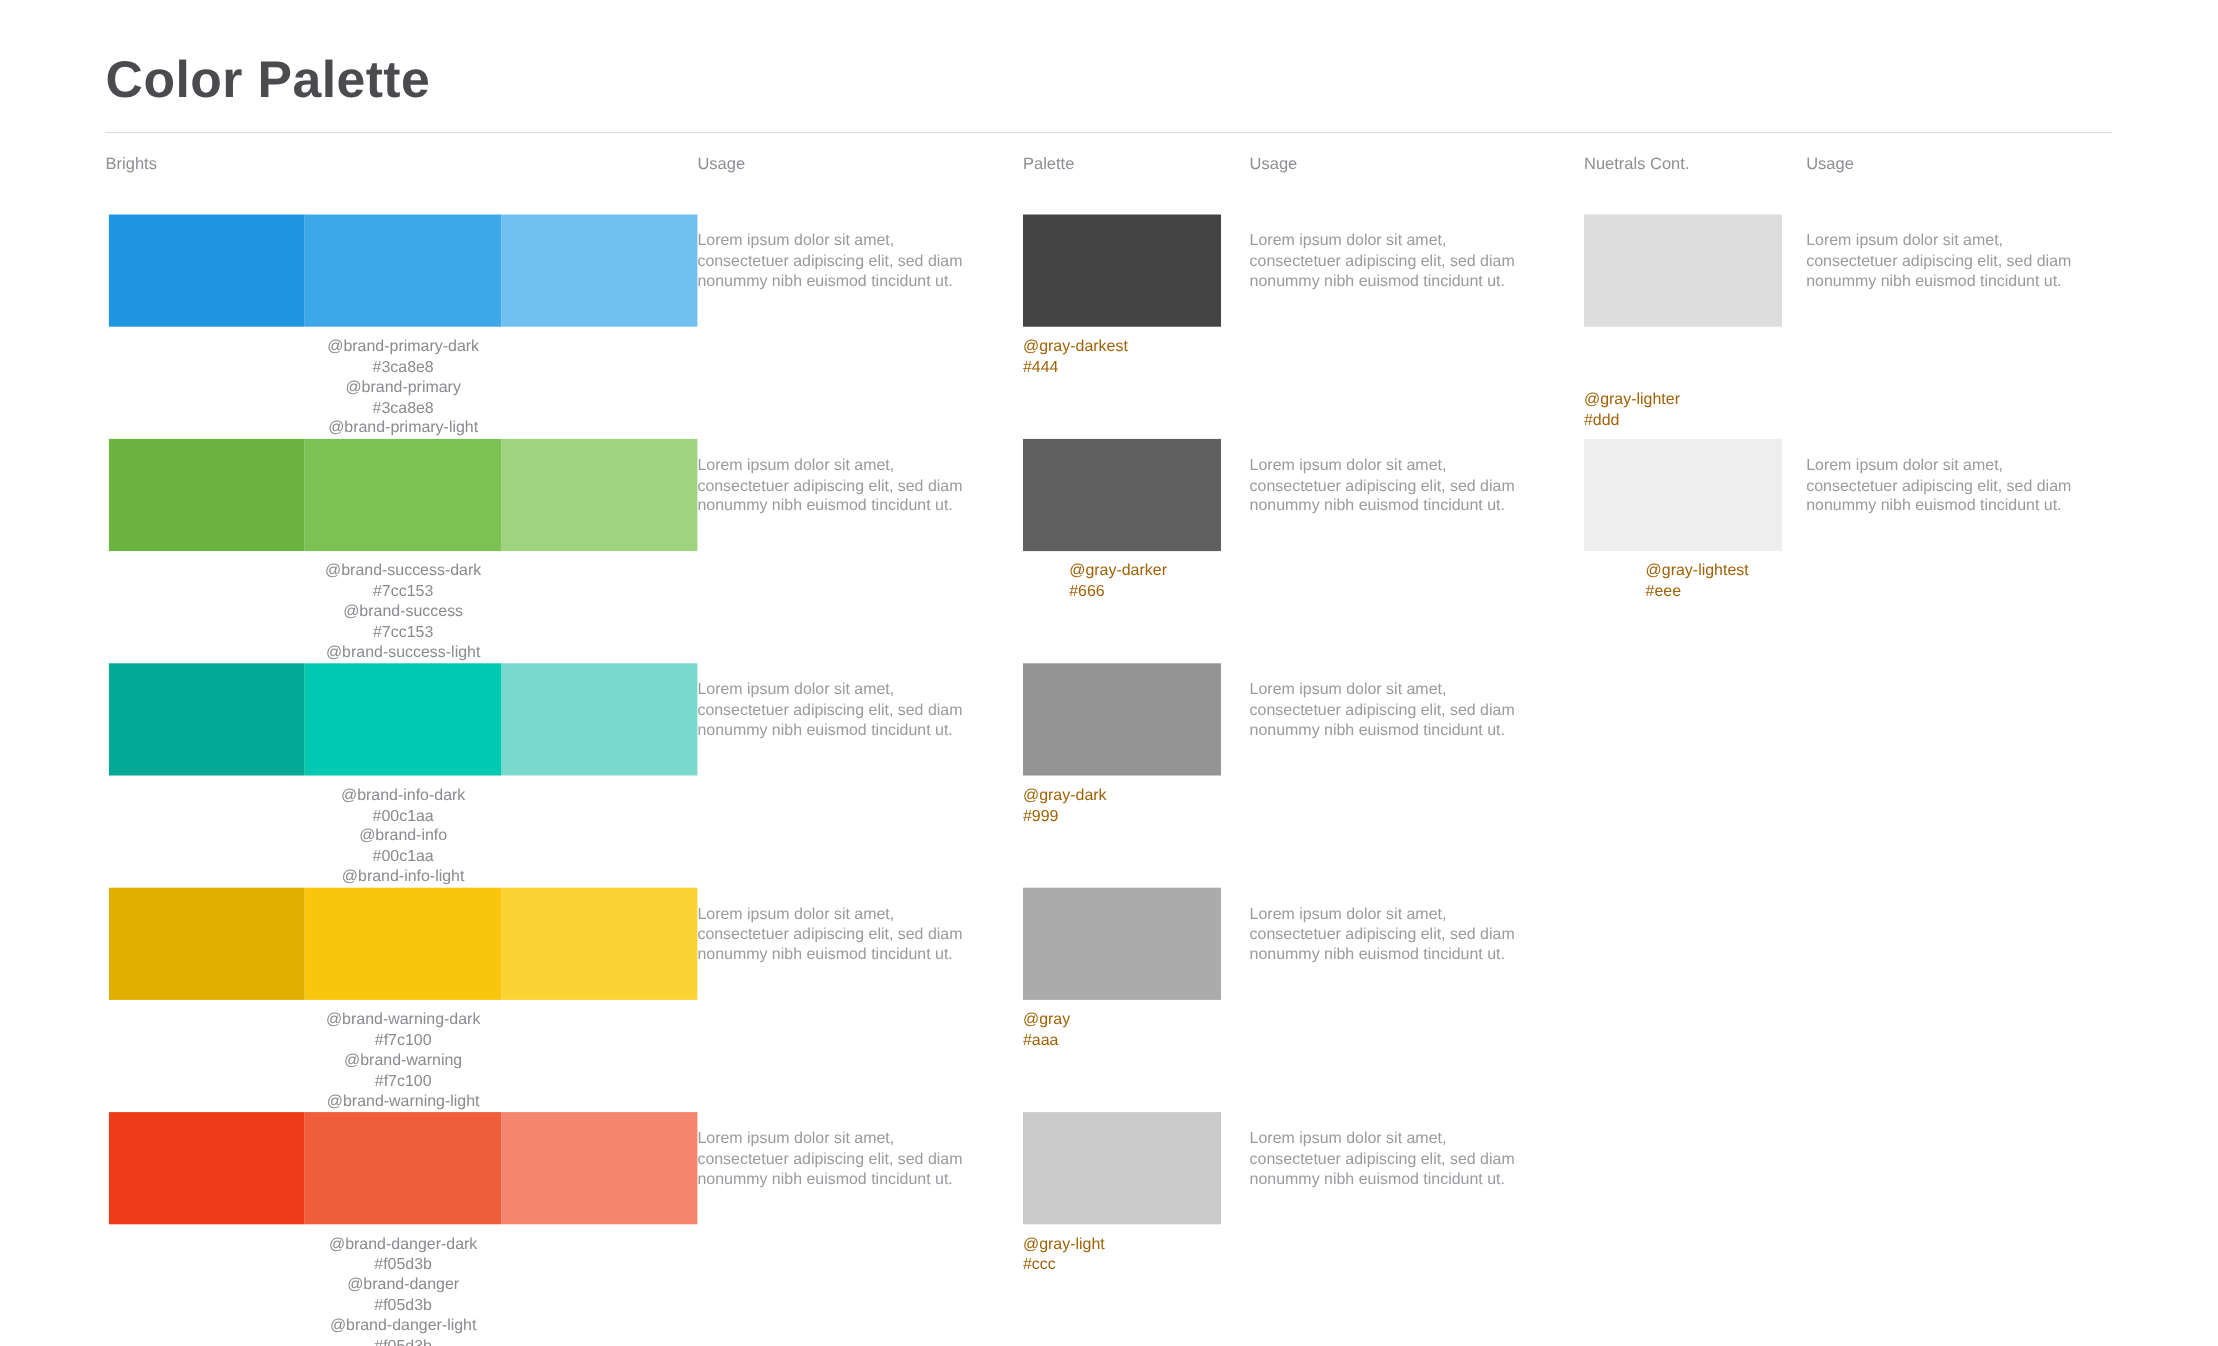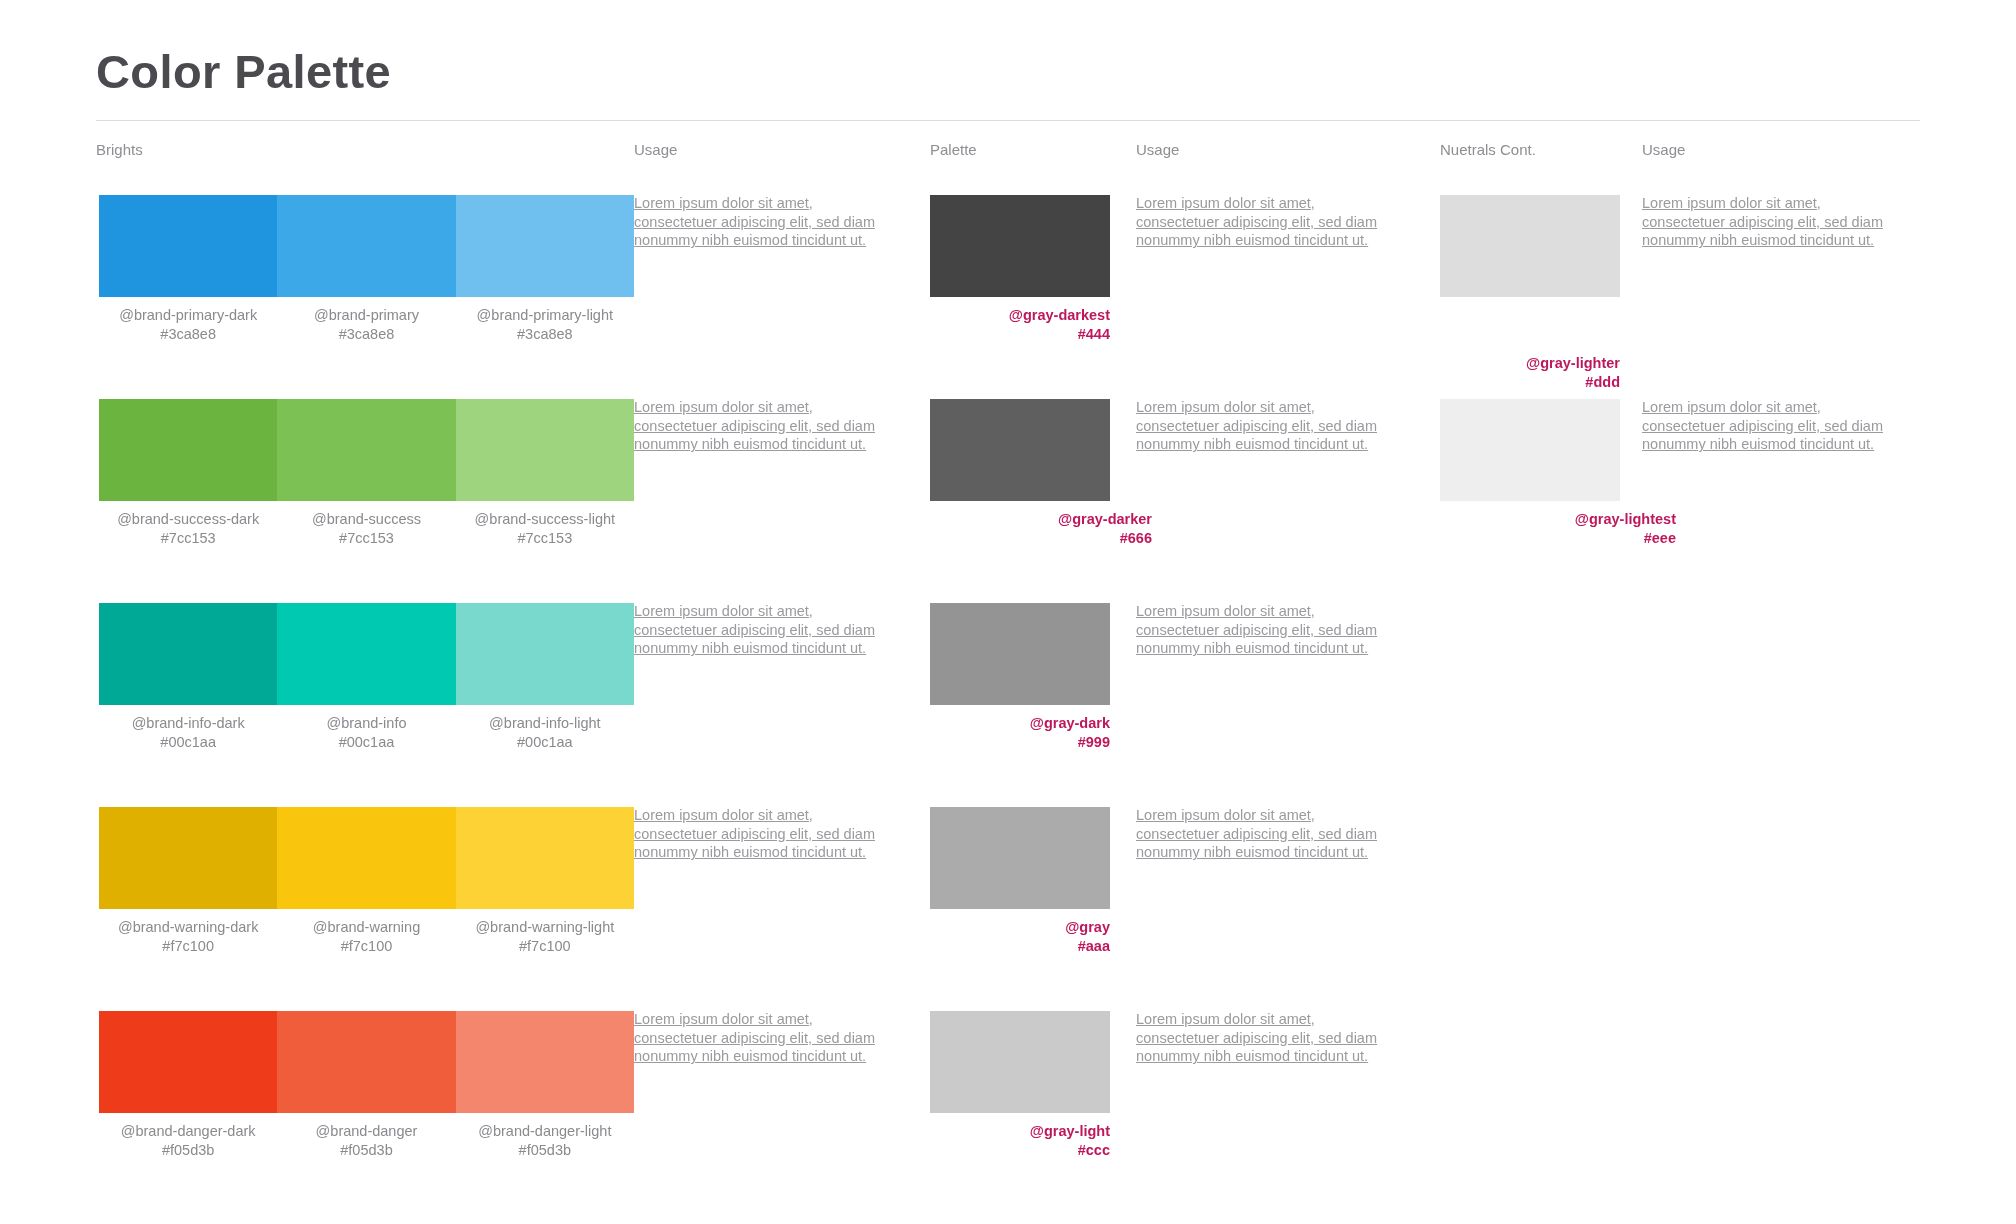--- a/index.html
+++ b/index.html
@@ -96,20 +96,21 @@
     flex: 1 1 0;
     height: 102px;
   }
 
   .bright-captions {
     position: absolute;
     left: 99px;
     top: 120px;
     width: 535px;
     display: flex;
+    flex-direction: column;
   }
 
   .caption {
     flex: 1 1 0;
     text-align: center;
     font-size: 14.5px;
     color: #8a8a8f;
     line-height: 18.5px;
   }
 
@@ -122,39 +123,37 @@
     top: 9px;
     width: 180px;
     height: 102px;
   }
   .neutral-col-a .neutral-block { left: 930px; }
 
   .neutral-caption {
     position: absolute;
     top: 120px;
     width: 180px;
-    text-align: right;
+    text-align: left;
     font-size: 14.5px;
-    color: #be185d;
+    color: #a16207;
     line-height: 18.5px;
-    font-weight: bold;
   }
   .neutral-col-a .neutral-caption { left: 930px; }
 
   .neutral-caption .cap-name,
   .neutral-caption .cap-hex { display: block; white-space: nowrap; }
 
   
   .usage {
     position: absolute;
-    top: 8px;
+    top: 24px;
     font-size: 14.5px;
     line-height: 18.5px;
     color: #9a9a9f;
-    text-decoration: underline;
   }
   .usage-1 { left: 634px; width: 258px; }
   .usage-2 { left: 1136px; width: 258px; }
   .usage-3 { left: 1642px; width: 258px; }
 </style>
 </head>
 <body>
 
 <div class="page">
 

